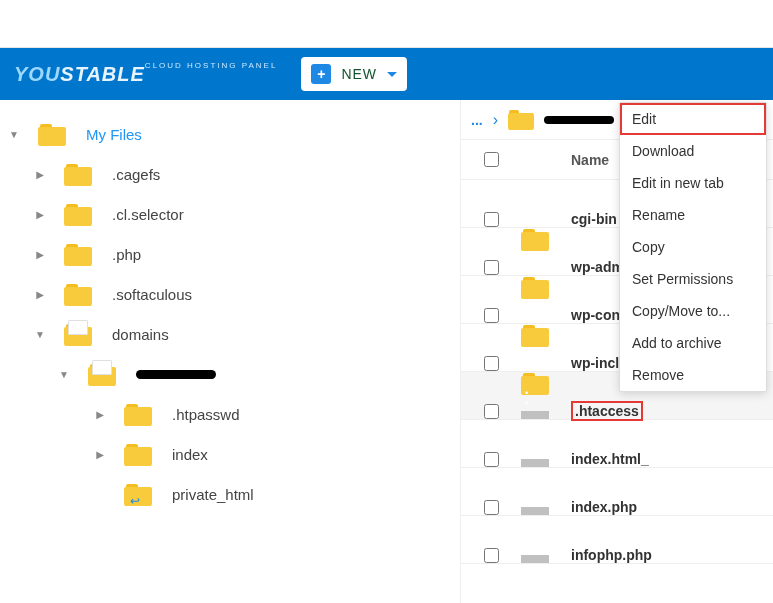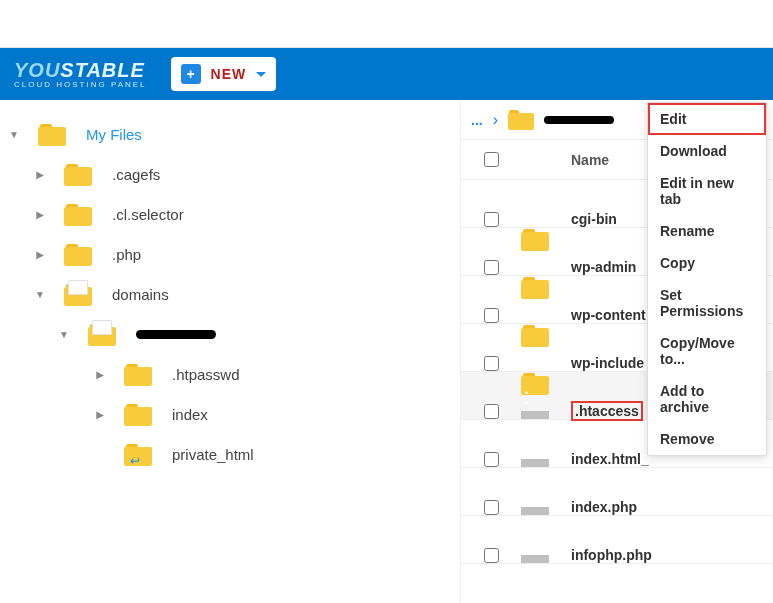--- a/index.html
+++ b/index.html
@@ -1,26 +1,26 @@
 <!DOCTYPE html>
 <html><head>
 <meta charset="utf-8">
 <style>
   * { box-sizing: border-box; margin: 0; padding: 0; font-family: Arial, Helvetica, sans-serif; }
   body { width: 773px; height: 603px; background: #fff; overflow: hidden; font-size: 14px; color: #333; }
   .topgap { height: 48px; background: #fff; border-bottom: 1px solid #e5e5e5; }
   .header { height: 52px; background: #0077cc; display: flex; align-items: center; padding: 0 14px; gap: 24px; }
-  .logo { display: flex; flex-direction: column; color: #fff; }
+  .logo { display: flex; color: #fff; }
   .logo-main { font-size: 20px; font-weight: bold; letter-spacing: 1px; font-style: italic; }
   .logo-main .you { color: #9dd8ff; }
   .logo-main .stable { color: #e6f4ff; }
   .logo-sub { font-size: 8px; letter-spacing: 2px; color: #cde8ff; margin-top: -2px; }
   .new-btn { background: #fff; border-radius: 4px; height: 34px; display: flex; align-items: center; gap: 10px; padding: 0 10px; cursor: pointer; }
   .plus { width: 20px; height: 20px; border-radius: 3px; background: #1e88e5; color: #fff; display: flex; align-items: center; justify-content: center; font-weight: bold; }
-  .new-label { color: #b91c1c; font-weight: 700; letter-spacing: 1px; }
+  .new-label { color: #14532d; font-weight: 400; letter-spacing: 1px; }
   .caret { width: 0; height: 0; border-left: 5px solid transparent; border-right: 5px solid transparent; border-top: 5px solid #1e88e5; }
   .main { display: flex; height: calc(603px - 100px); }
   .sidebar { width: 460px; padding: 14px 8px; overflow: hidden; }
   .tree-row { display: flex; align-items: center; height: 40px; gap: 18px; cursor: pointer; }
   .indent-1 { padding-left: 0px; }
   .indent-2 { padding-left: 26px; text-align: center; }
   .indent-3 { padding-left: 50px; }
   .indent-4 { padding-left: 86px; }
   .arrow { width: 12px; color: #888; font-size: 12px; text-align: center; }
   .arrow.down::before { content: "▼"; font-size: 10px; }
@@ -54,21 +54,21 @@
 
   .row { height: 48px; display: flex; align-items: flex-end; border-bottom: 1px solid #eee; }
   .row.highlight { background: #f5f5f5; }
   .row .col-name { font-size: 14px; color: #333; }
   .file-icon { width: 28px; height: 30px; background: #eee; border-radius: 2px 2px 0 0; position: relative; }
   .file-icon::after { content: ""; position: absolute; bottom: 0; left: 0; width: 28px; height: 8px; background: #c0c0c0; }
   .file-icon .dots { position: absolute; bottom: 1px; left: 4px; color: #fff; font-size: 9px; letter-spacing: 2px; }
   .row .folder-icon { width: 30px; }
   .red-box { outline: 2px solid #e53935; outline-offset: -2px; padding: 2px 4px; }
 
-  .ctx-menu { position: absolute; top: 2px; right: 6px; width: 120px; background: #fff; border: 1px solid #ddd; box-shadow: 0 2px 10px rgba(0,0,0,0.15); border-radius: 2px; z-index: 10; font-weight: bold; }
+  .ctx-menu { position: absolute; top: 2px; right: 6px; width: 148px; background: #fff; border: 1px solid #ddd; box-shadow: 0 2px 10px rgba(0,0,0,0.15); border-radius: 2px; z-index: 10; }
   .ctx-item { padding: 8px 12px; font-size: 14px; color: #333; cursor: pointer; }
   .ctx-item.boxed { outline: 2px solid #e53935; outline-offset: -2px; }
 </style>
 </head>
 <body>
 
 <div class="topgap"></div>
 
 <div class="header">
   <div class="logo">
@@ -100,20 +100,25 @@
     </div>
     <div class="tree-row indent-2">
       <span class="arrow right"></span>
       <span class="folder-icon"></span>
       <span class="tree-label">.cl.selector</span>
     </div>
     <div class="tree-row indent-2">
       <span class="arrow right"></span>
       <span class="folder-icon"></span>
       <span class="tree-label">.php</span>
+    </div>
+    <div class="tree-row indent-2">
+      <span class="arrow right"></span>
+      <span class="folder-icon"></span>
+      <span class="tree-label">.softaculous</span>
     </div>
     <div class="tree-row indent-2">
       <span class="arrow down"></span>
       <span class="folder-icon paper">
           <span class="sheet"></span>
         </span>
       <span class="tree-label">domains</span>
     </div>
 
     <div class="tree-row indent-3">

